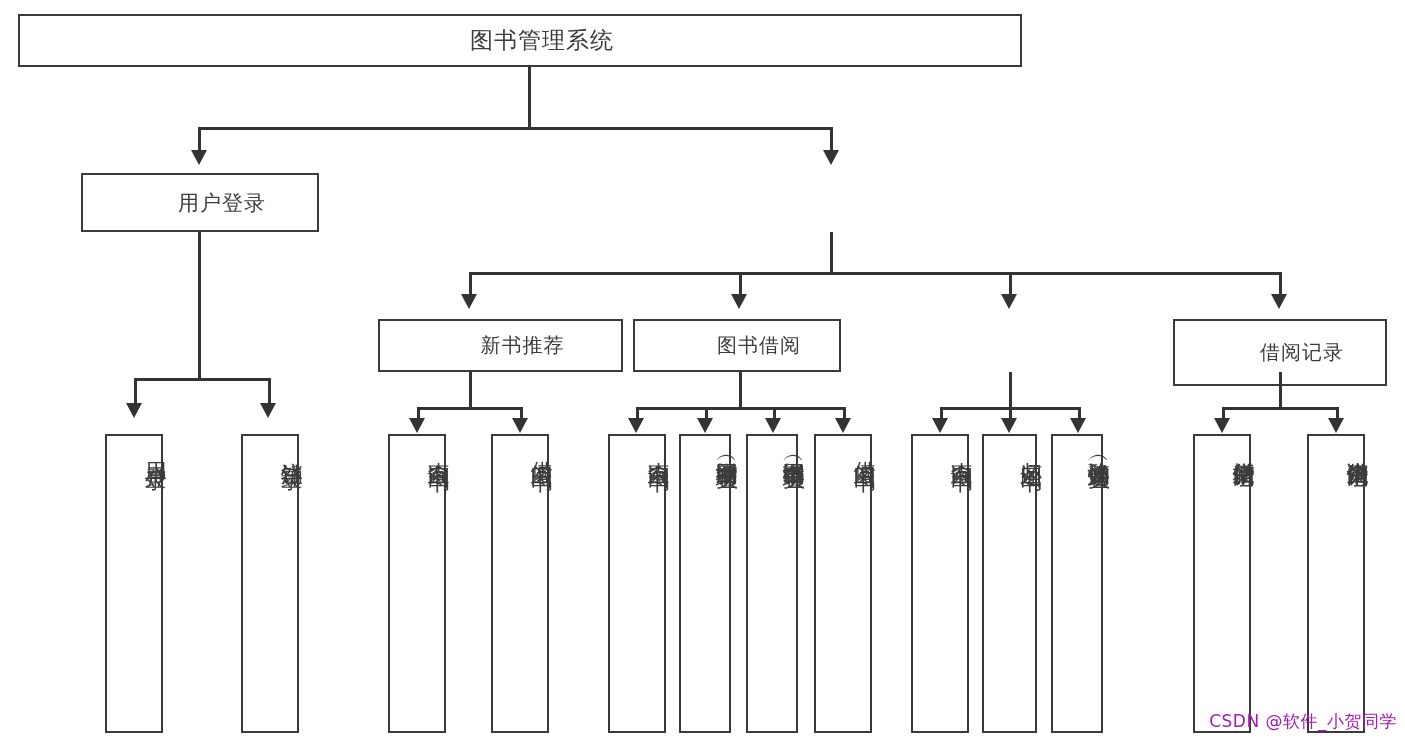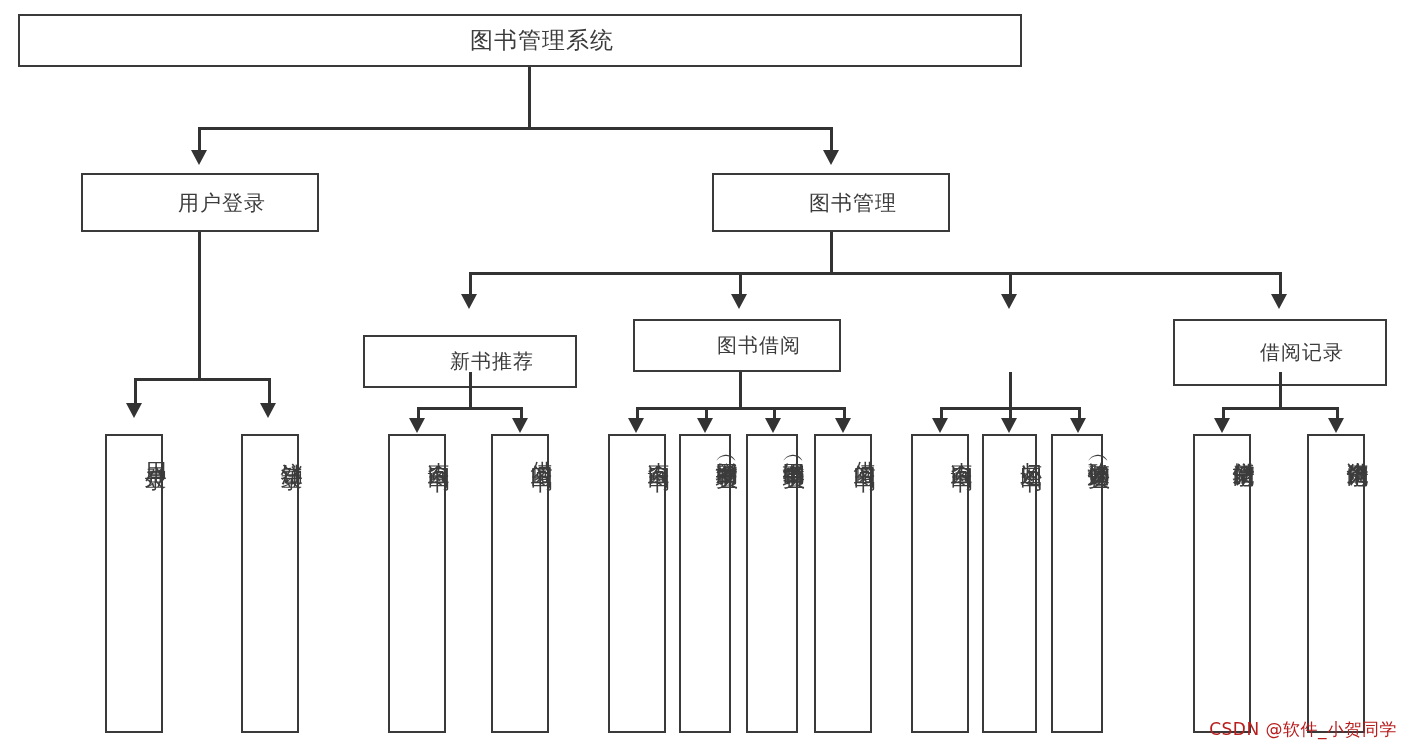--- a/index.html
+++ b/index.html
@@ -56,23 +56,23 @@
     position:absolute;
     width:0;height:0;
     border-left:8px solid transparent;
     border-right:8px solid transparent;
     border-top:15px solid #333333;
   }
   
   #watermark{
     position:absolute;
     right:8px;
-    bottom:6px;
+    bottom:14px;
     font-size:17px;
-    color:#b91c1c;
+    color:#a21caf;
     letter-spacing:0.5px;
     user-select:none;
     white-space:nowrap;
   }
 </style>
 </head>
 <body>
 
 <div id="canvas">
 
@@ -84,44 +84,41 @@
 
   <div class="edge h" style="left:198px;top:127px;width:633px;"></div>
 
   <div class="edge v" style="left:198px;top:127px;height:25px;"></div>
   <div class="arrow" style="left:191px;top:150px;"></div>
   <div class="edge v" style="left:830px;top:127px;height:25px;"></div>
   <div class="arrow" style="left:823px;top:150px;"></div>
 
   <div class="node lvl1" style="left:81px;top:173px;width:238px;height:59px;">
     <span>用户登录</span>
-  </div>
-  <div class="node lvl1" style="left:712px;top:173px;width:238px;height:59px;">
-    <span>图书管理</span>
   </div>
 
   <div class="edge v" style="left:198px;top:232px;height:146px;"></div>
   <div class="edge h" style="left:134px;top:378px;width:136px;"></div>
   <div class="edge v" style="left:134px;top:378px;height:27px;"></div>
   <div class="arrow" style="left:126px;top:403px;"></div>
   <div class="edge v" style="left:268px;top:378px;height:27px;"></div>
   <div class="arrow" style="left:260px;top:403px;"></div>
 
   <div class="edge v" style="left:830px;top:232px;height:40px;"></div>
   <div class="edge h" style="left:469px;top:272px;width:812px;"></div>
   <div class="edge v" style="left:469px;top:272px;height:24px;"></div>
   <div class="arrow" style="left:461px;top:294px;"></div>
   <div class="edge v" style="left:739px;top:272px;height:24px;"></div>
   <div class="arrow" style="left:731px;top:294px;"></div>
   <div class="edge v" style="left:1009px;top:272px;height:24px;"></div>
   <div class="arrow" style="left:1001px;top:294px;"></div>
   <div class="edge v" style="left:1279px;top:272px;height:24px;"></div>
   <div class="arrow" style="left:1271px;top:294px;"></div>
 
-  <div class="node lvl2" style="left:363px;top:319px;width:214px;height:53px;margin-top:16px;">
+  <div class="node lvl2" style="left:378px;top:319px;width:245px;height:53px;">
     <span>新书推荐</span>
   </div>
   <div class="node lvl2" style="left:633px;top:319px;width:208px;height:53px;">
     <span>图书借阅</span>
   </div>
   <div class="node lvl2" style="left:1173px;top:319px;width:214px;height:67px;">
     <span>借阅记录</span>
   </div>
 
   <div class="edge v" style="left:469px;top:372px;height:35px;"></div>

